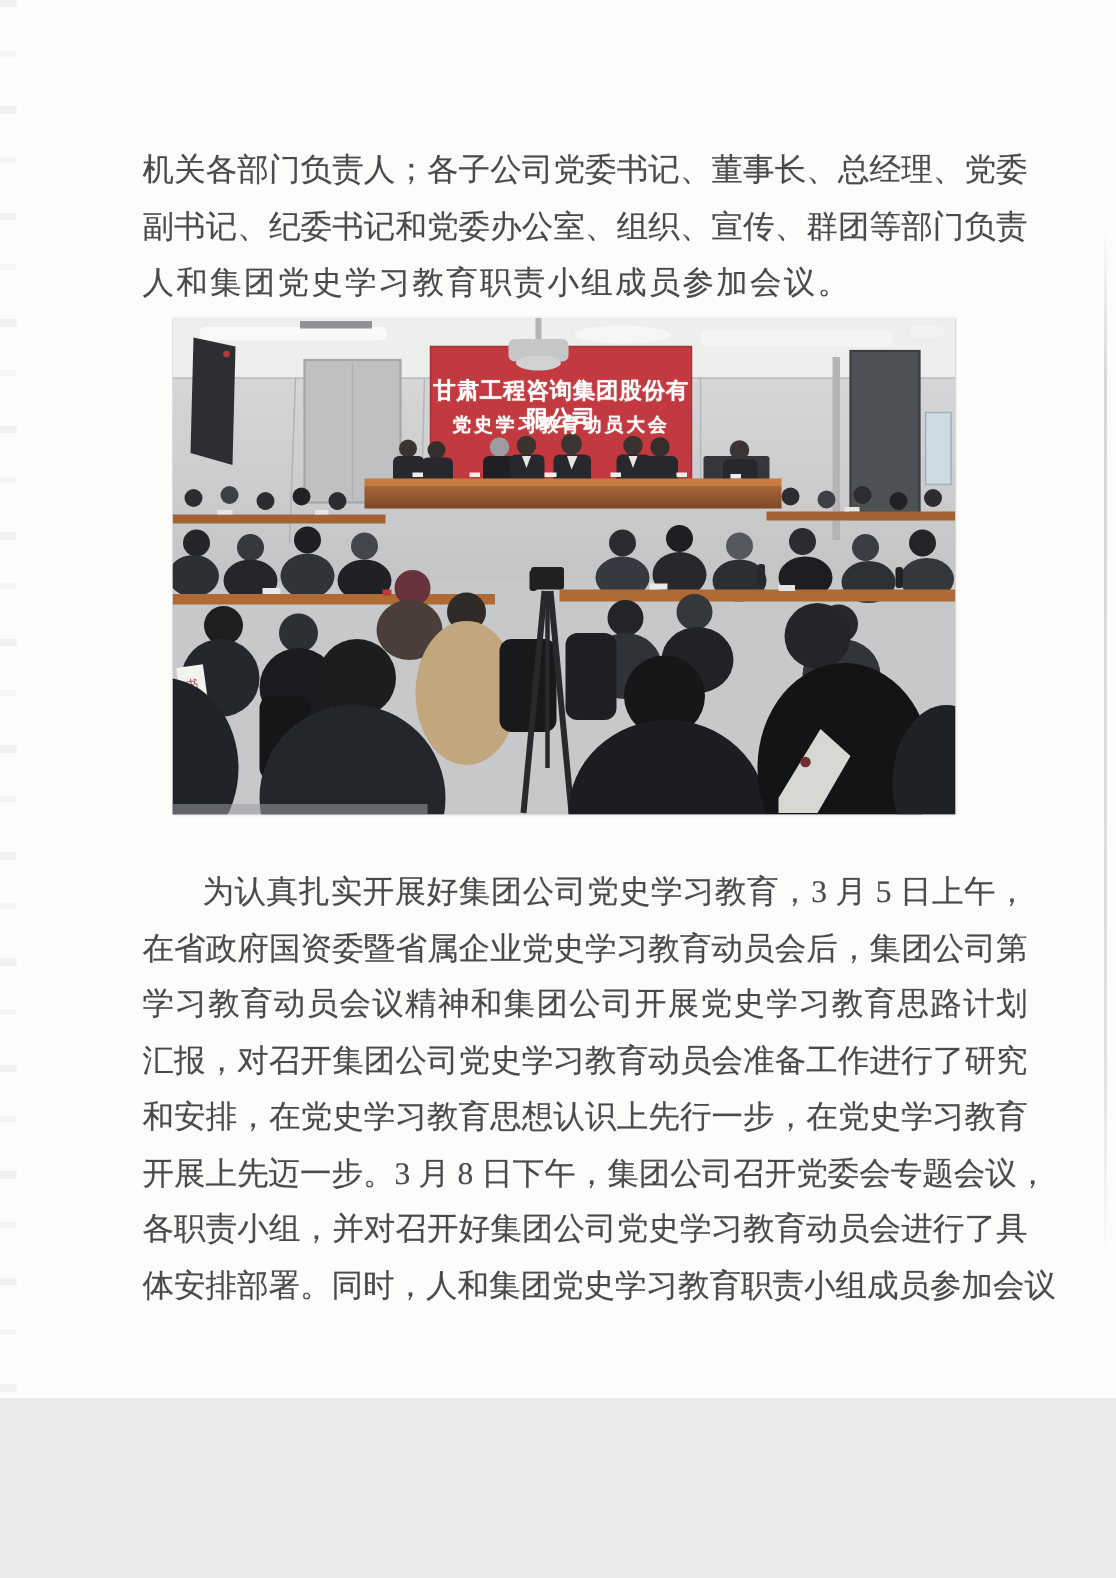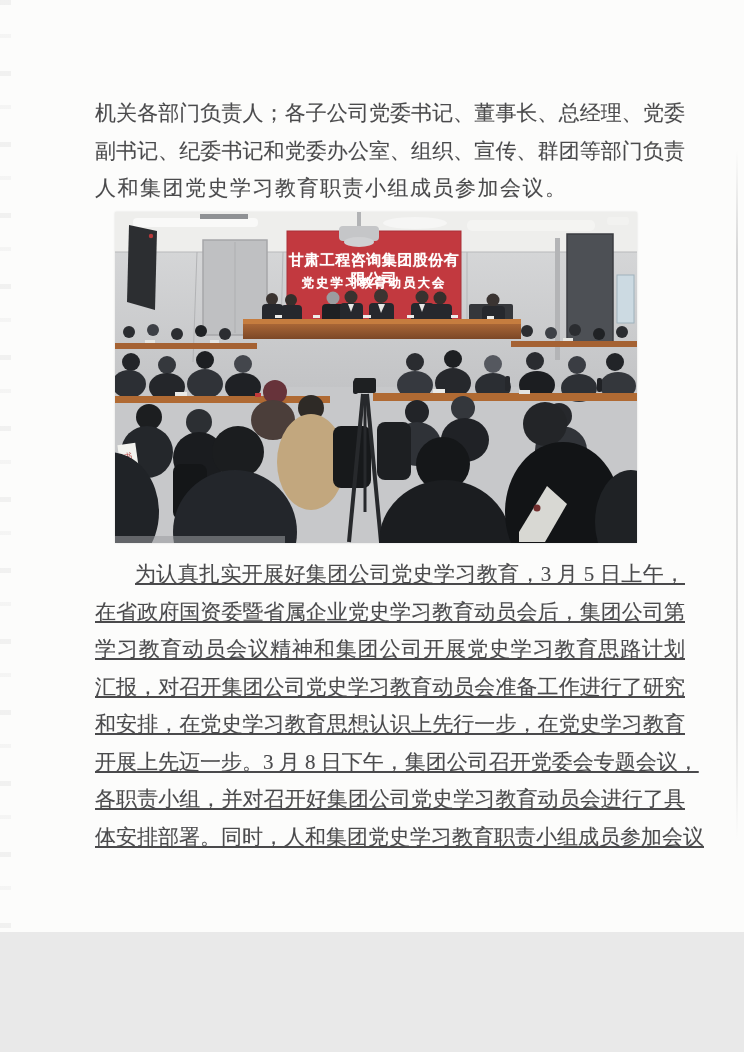--- a/index.html
+++ b/index.html
@@ -23,21 +23,21 @@
   .para{position:absolute;left:95px;width:590px;color:#4a4a4c;}
   .para .line{
     height:37.5px;line-height:37.5px;font-size:21px;
     text-align:justify;white-space:nowrap;
     -webkit-text-stroke:0.2px rgba(80,80,82,.5);
   }
   .para .line.j{text-align-last:justify;}
   .para .line.left{text-align:right;text-align-last:left;letter-spacing:1.5px;}
   .para .line.indent{text-indent:40px;}
   .para1{top:95px;}
-  .para2{top:556px;text-decoration:underline;}
+  .para2{top:576px;}
   .page-number{
     position:absolute;left:96px;top:968px;font-size:17px;color:#47474a;
     letter-spacing:5px;
   }
   .photo{
     position:absolute;left:115px;top:212px;width:522px;height:331px;margin:0;
     background:#c7c8ca;overflow:hidden;
     box-shadow:0 0 2px rgba(0,0,0,0.12);
   }
   .photo svg{position:absolute;left:0;top:0;}

